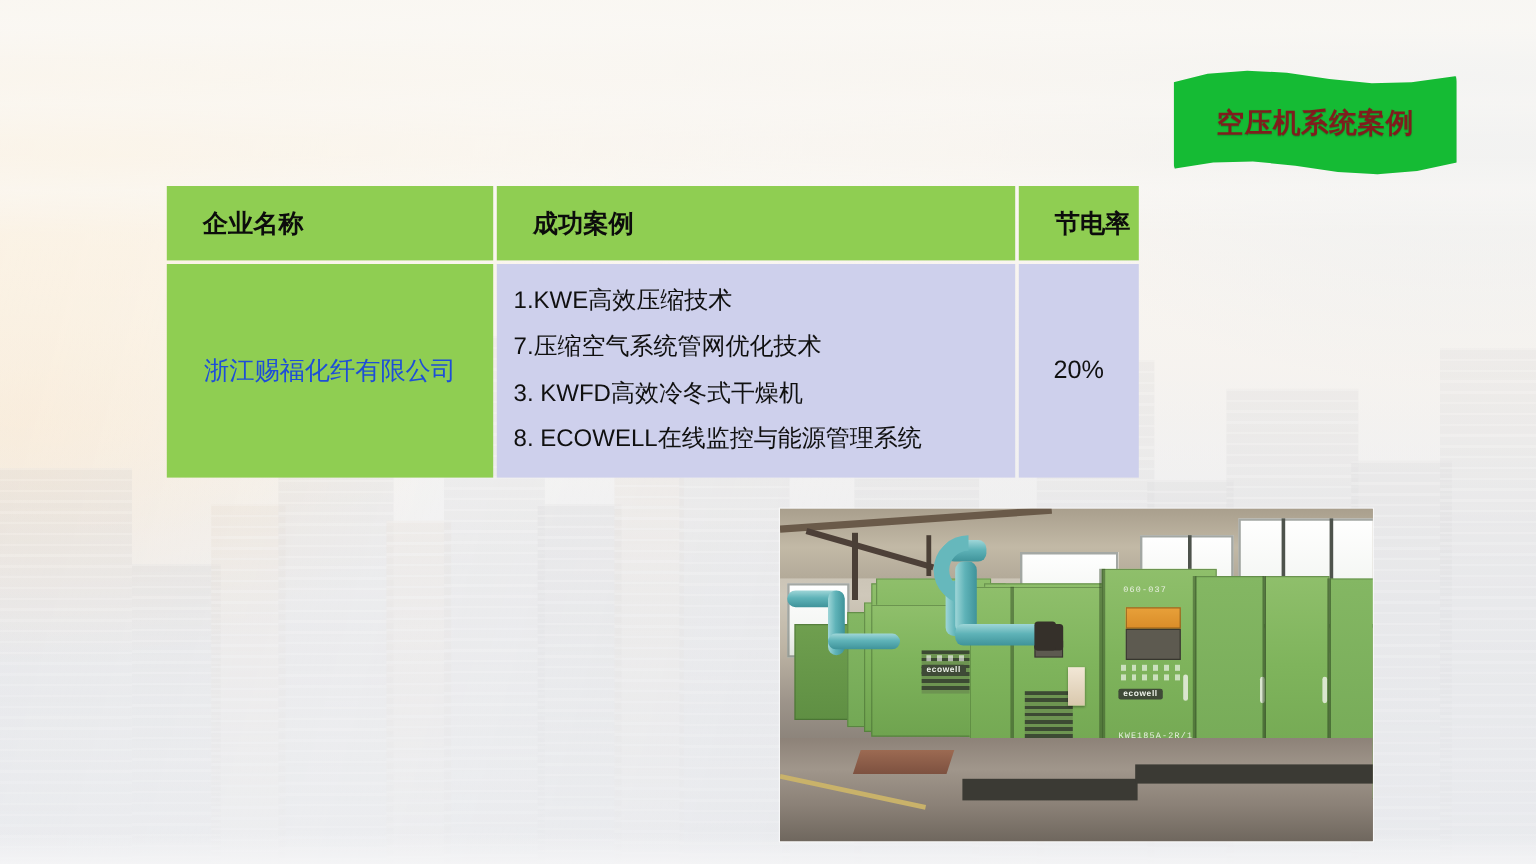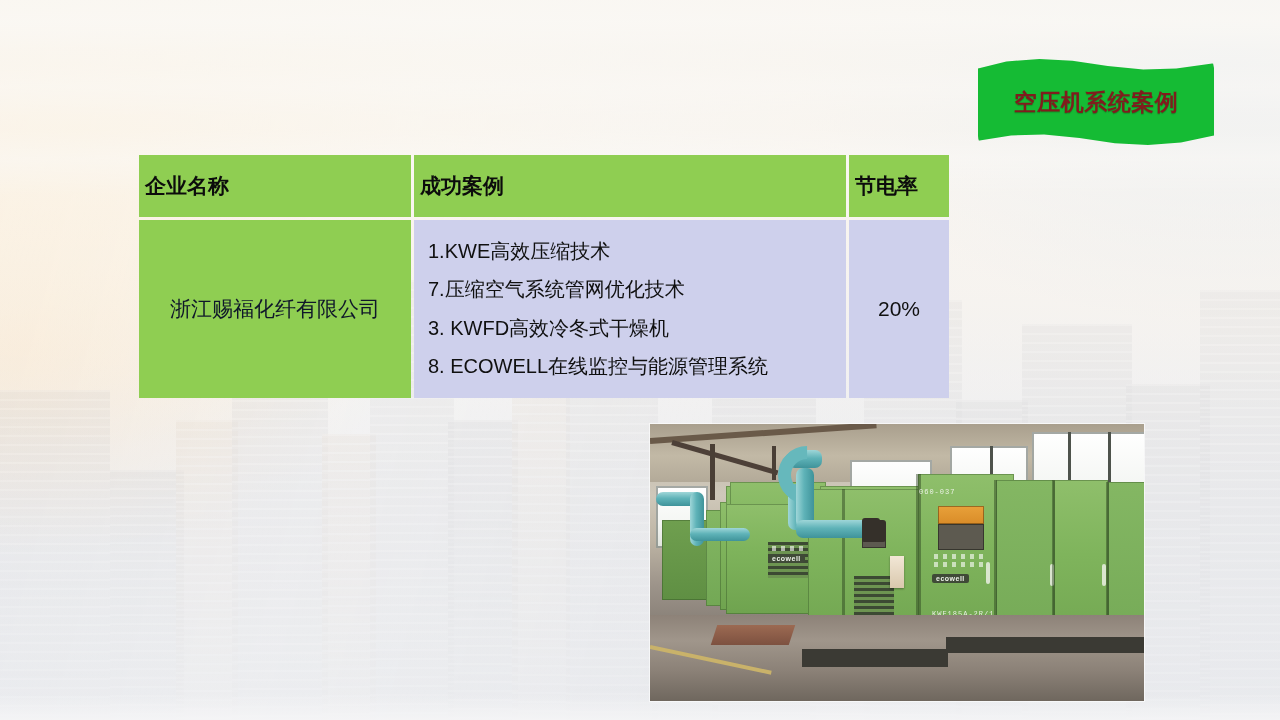--- a/index.html
+++ b/index.html
@@ -181,30 +181,30 @@
   .col-tech  { width: 432px; }
   .col-rate  { width: 100px; }
 
   .th-cell {
     background: #8fce52;
     height: 62px;
     font-size: 21px;
     font-weight: 700;
     color: #0c0c0c;
     text-align: left;
-    padding-left: 6px;
+    padding-left: 30px;
     box-sizing: border-box;
     display: flex;
     align-items: center;
   }
   .td-name {
     background: #8fce52;
     height: 178px;
     font-size: 21px;
-    color: #0f172a;
+    color: #1d4ed8;
     text-align: center;
     box-sizing: border-box;
     display: flex;
     align-items: center;
     justify-content: center;
   }
   .td-tech {
     background: #ced0ec;
     height: 178px;
     box-sizing: border-box;
@@ -503,21 +503,21 @@
 
     <div class="ph-mach" style="left:158px; top:65px;  width:112px; height:160px;"></div>
     <div class="ph-seam" style="left:192px; top:65px;  height:162px;"></div>
     <div class="ph-grille" style="left:204px; top:152px; width:40px; height:62px;"></div>
     <div class="ph-panel-dark" style="left:212px; top:110px; width:24px; height:14px;"></div>
     <div class="ph-card" style="left:240px; top:132px; width:14px; height:32px;"></div>
     <div class="ph-flange" style="left:212px; top:96px;  width:24px; height:22px;"></div>
 
     <div class="ph-mach" style="left:268px; top:50px;  width:96px;  height:186px;"></div>
     <div class="ph-seam" style="left:266px; top:50px;  height:190px; width:5px;"></div>
-    <div class="ph-label" style="left:269px; top:64px;">060-037</div>
+    <div class="ph-label" style="left:286px; top:64px;">060-037</div>
     <div class="ph-panel-orange" style="left:288px; top:82px; width:46px; height:18px;"></div>
     <div class="ph-panel-dark" style="left:288px; top:100px; width:46px; height:26px;"></div>
     <div class="ph-dots" style="left:284px; top:130px; width:54px; height:5px;"></div>
     <div class="ph-dots" style="left:284px; top:138px; width:54px; height:5px;"></div>
     <div class="ph-logo" style="left:282px; top:150px;">ecowell</div>
     <div class="ph-label" style="left:282px; top:186px;">KWE185A-2R/1</div>
 
     <div class="ph-mach mid" style="left:346px; top:56px; width:58px; height:182px;"></div>
     <div class="ph-seam" style="left:344px; top:56px; height:184px;"></div>
     <div class="ph-handle" style="left:336px; top:138px;"></div>

